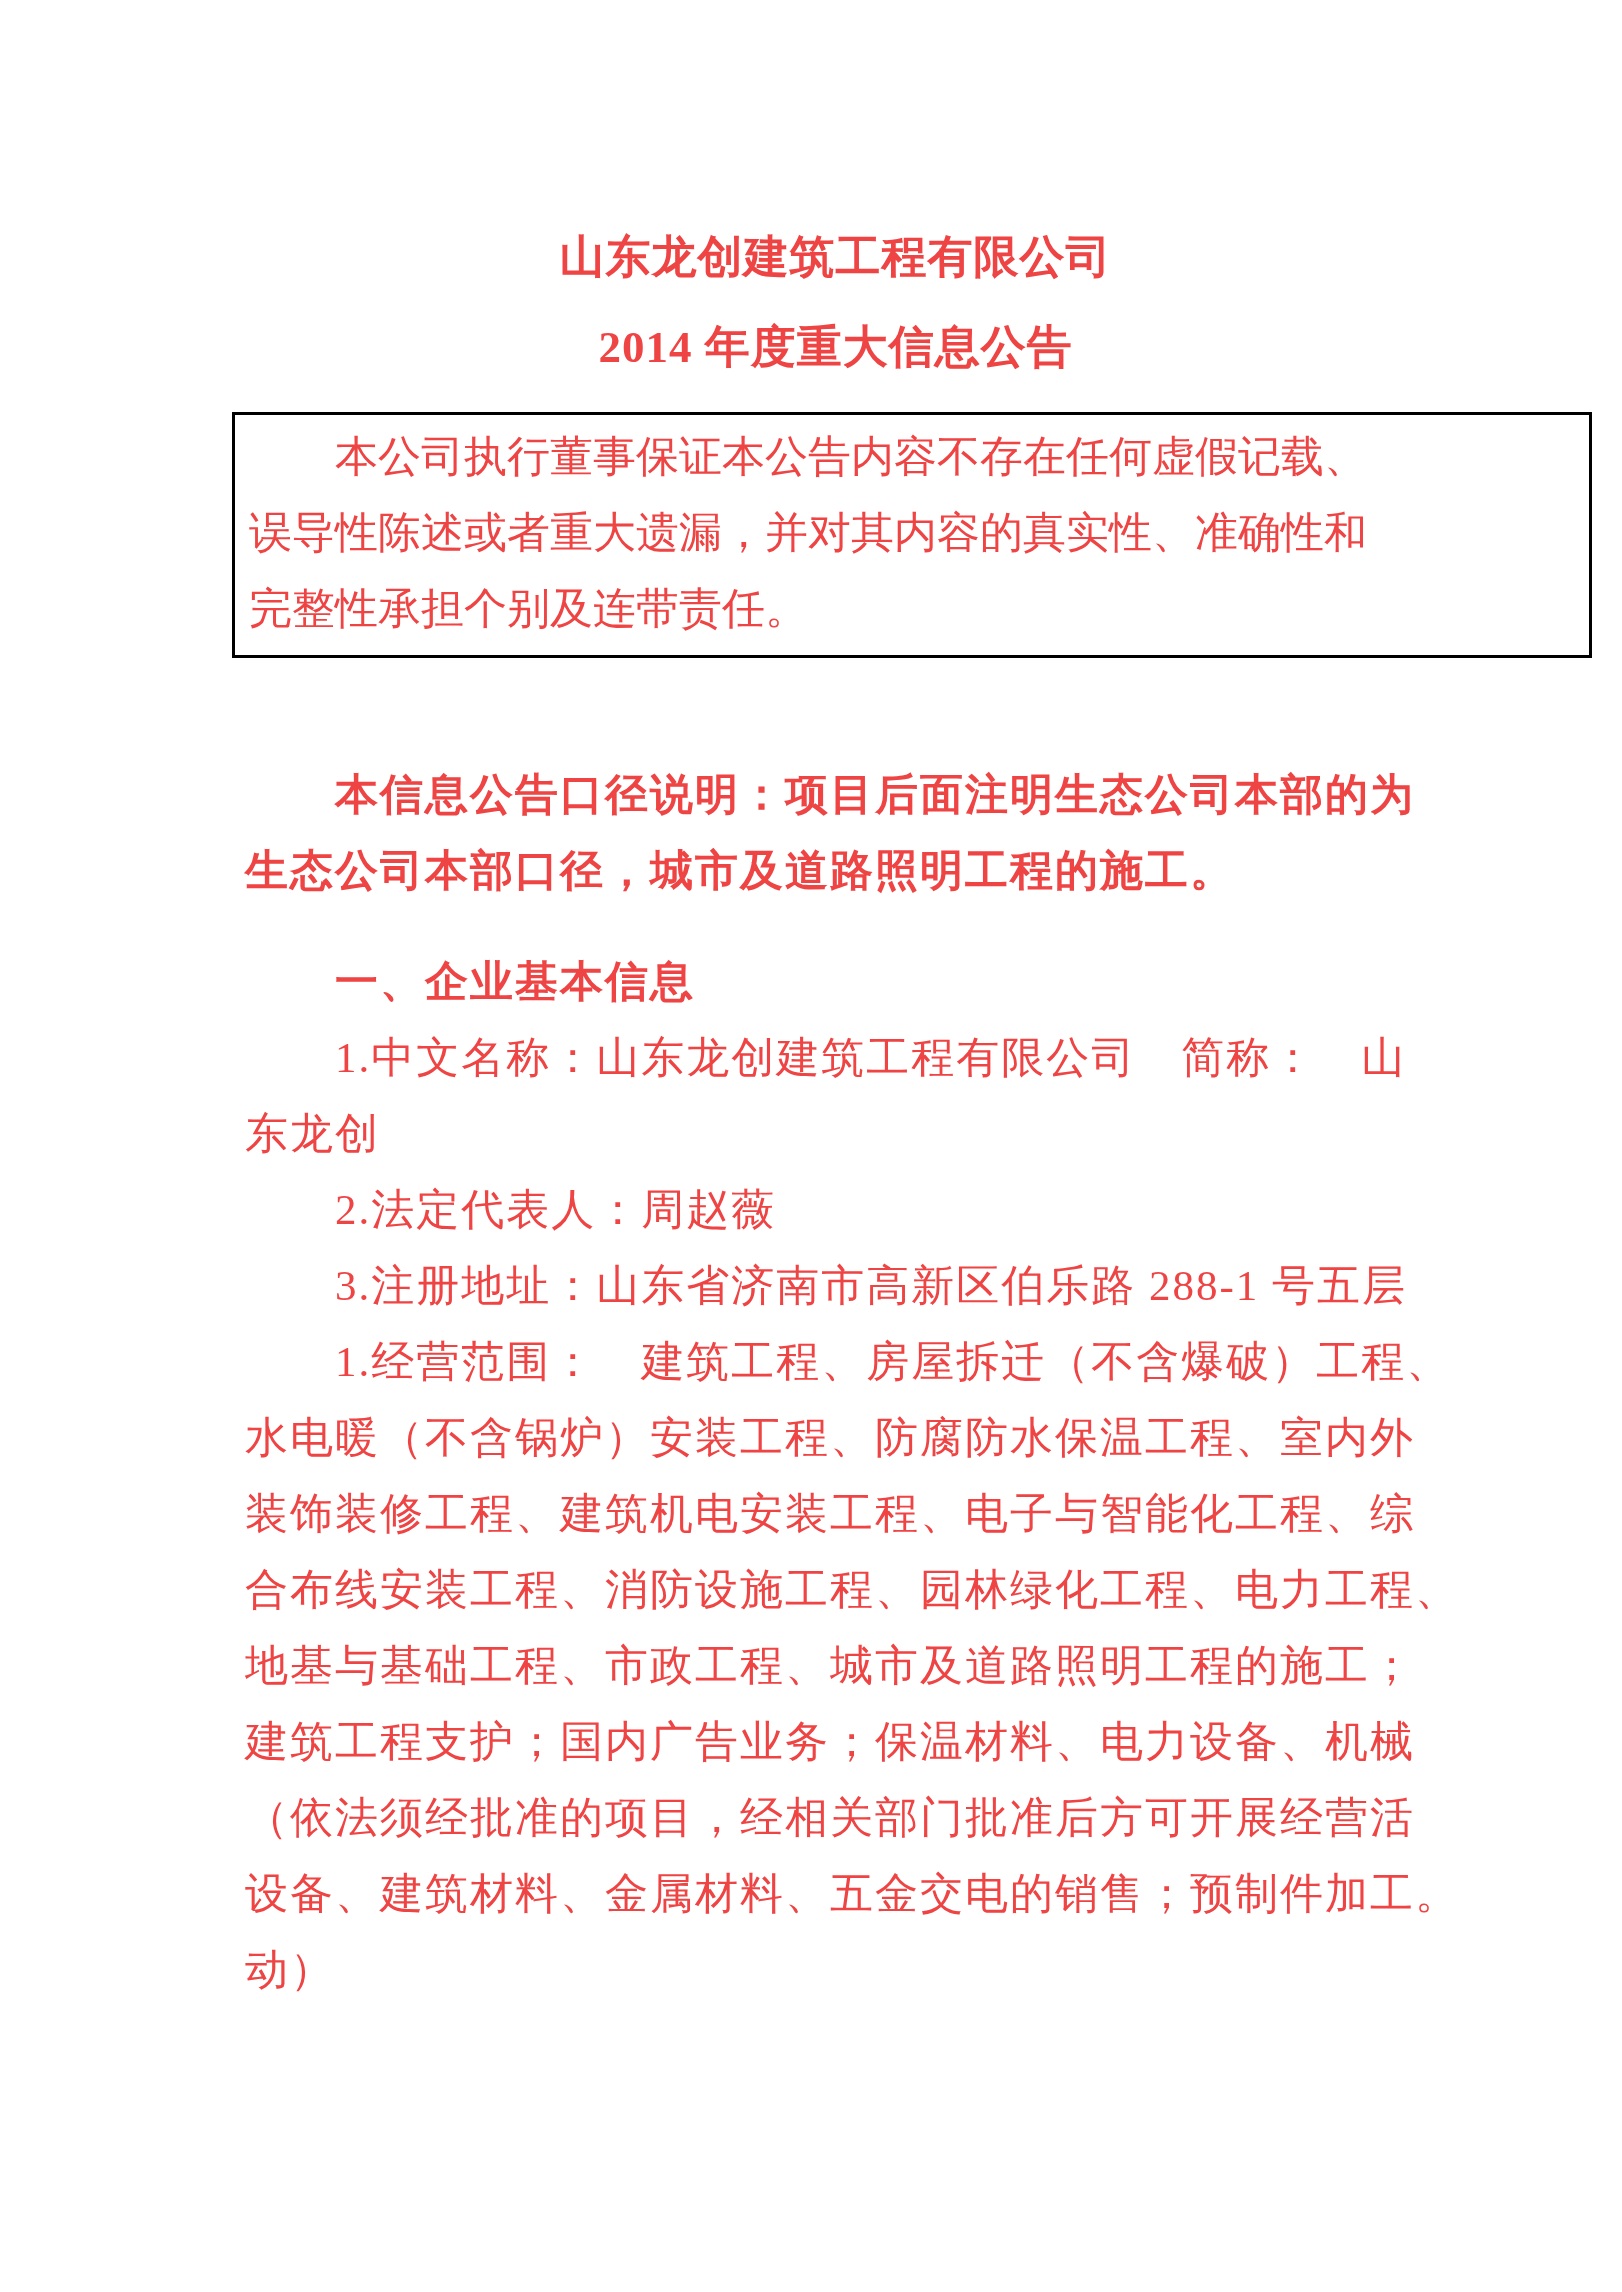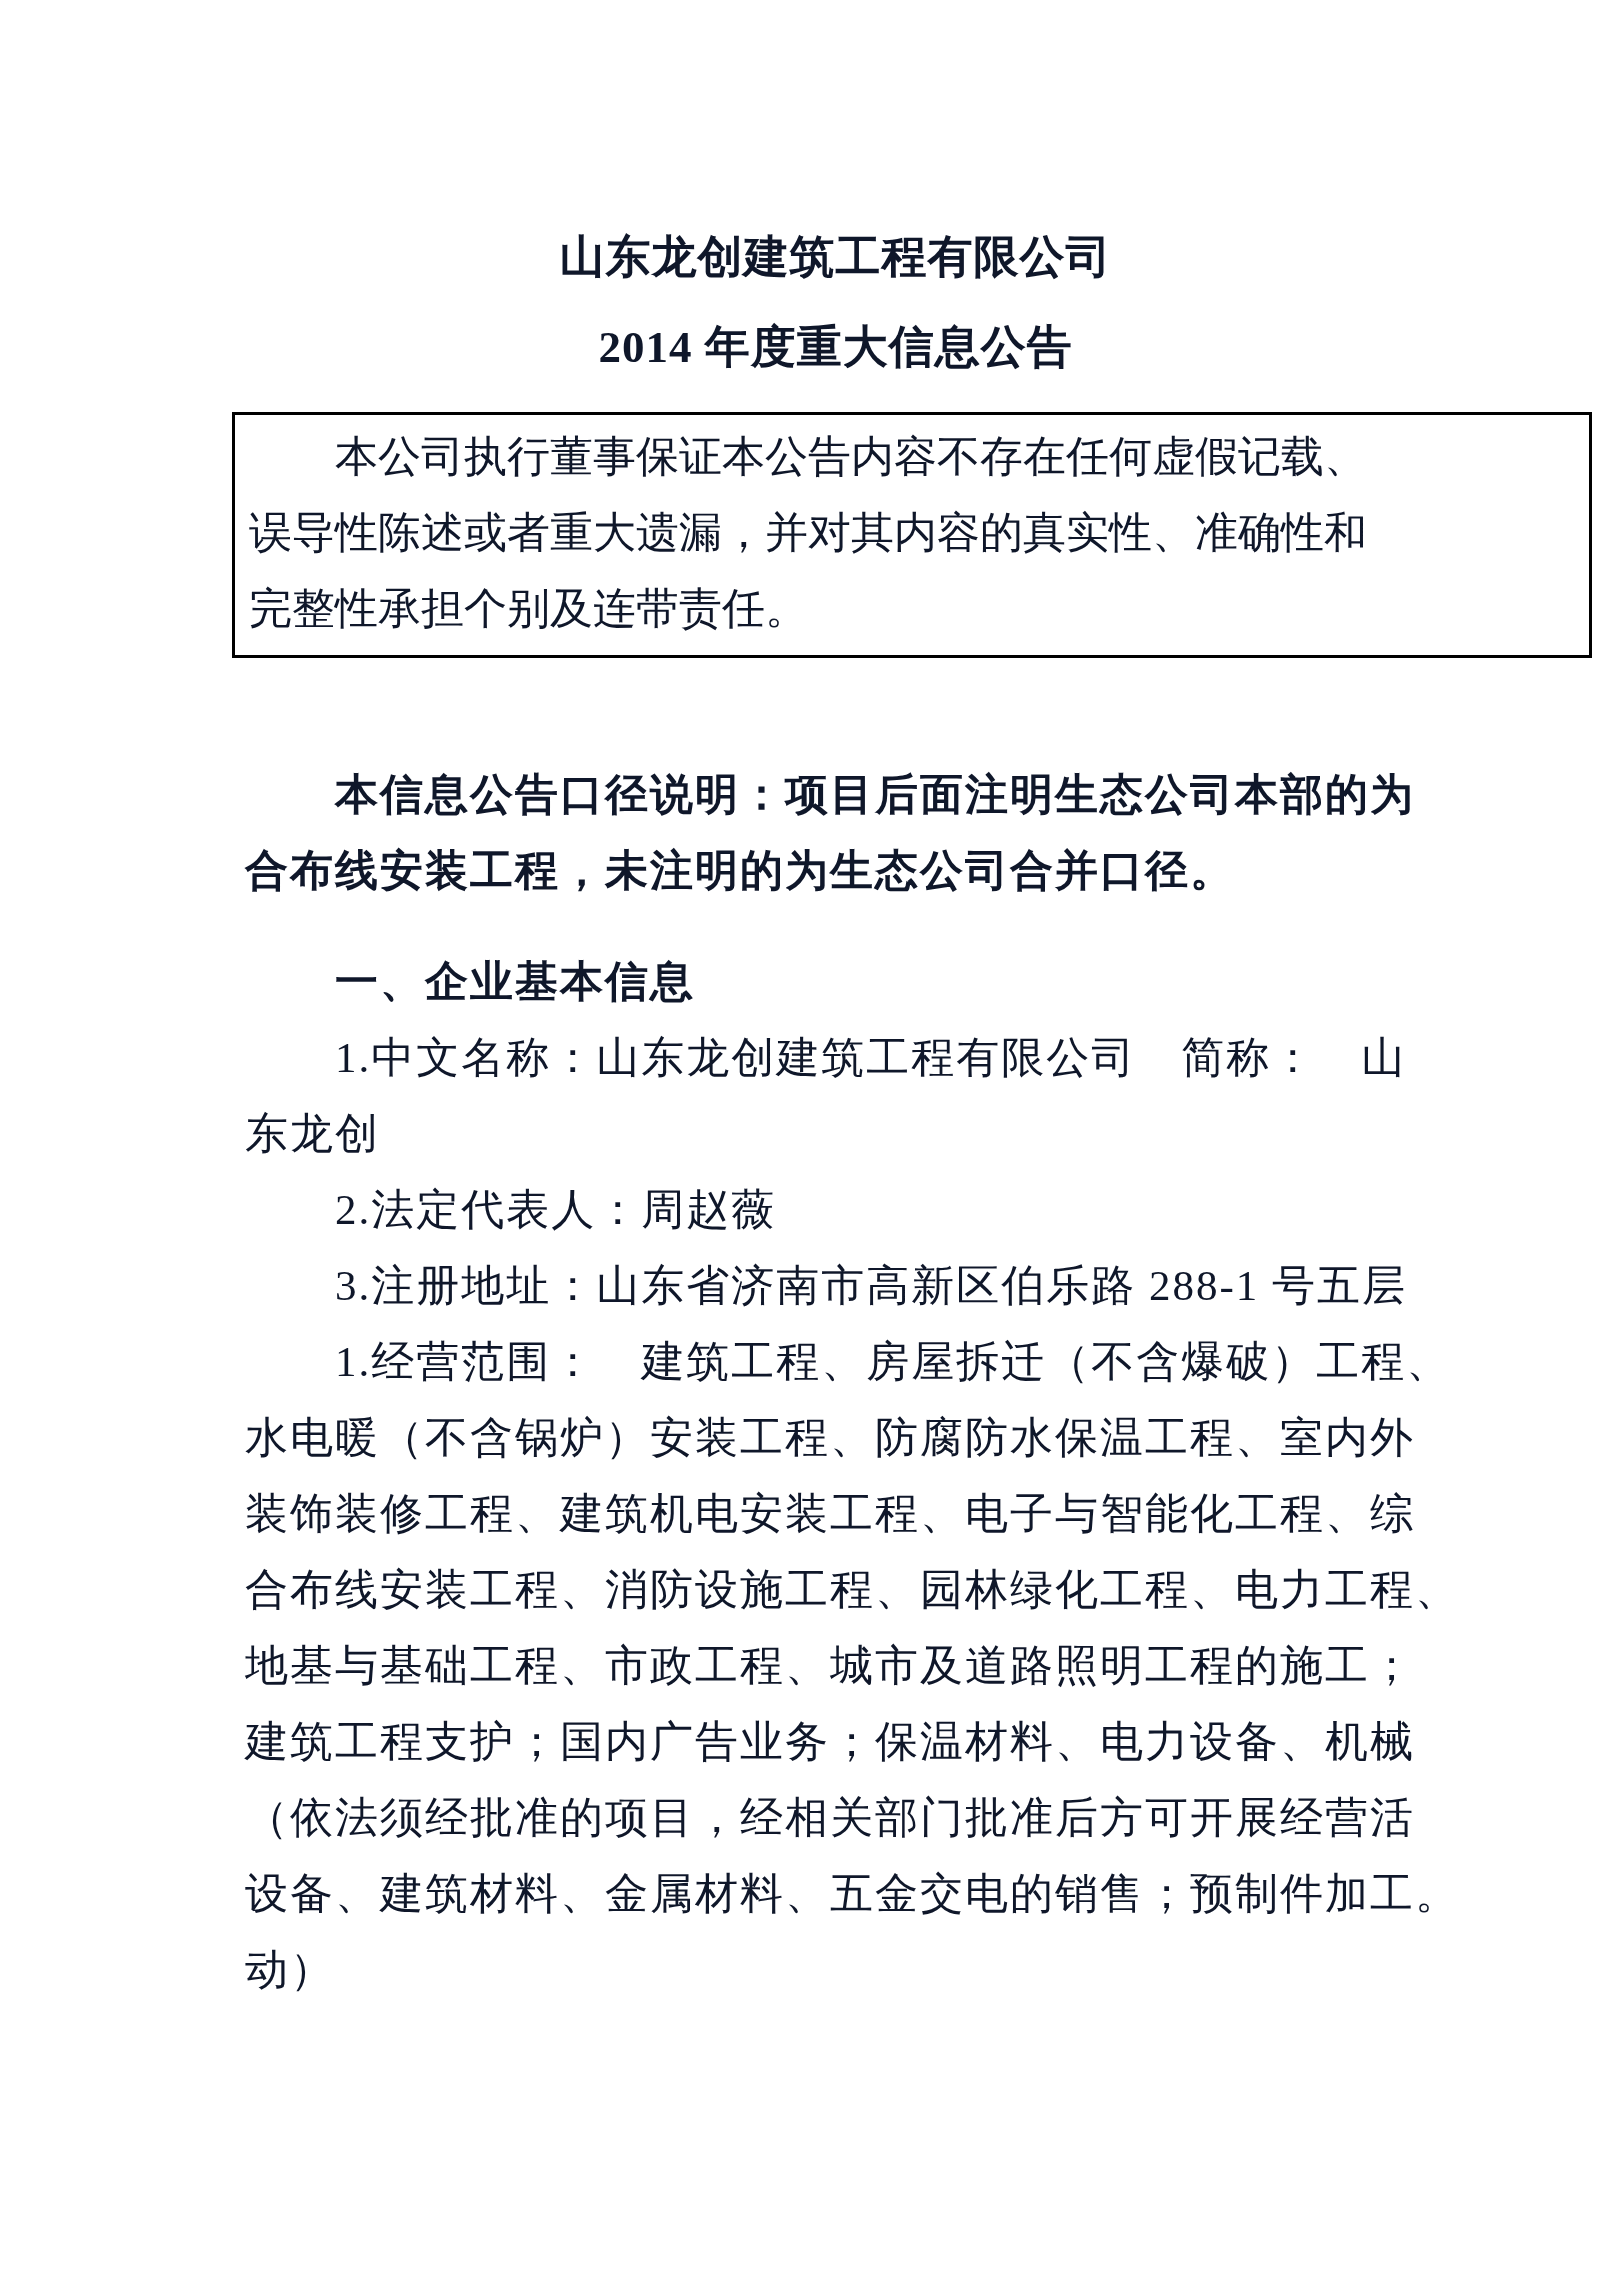--- a/index.html
+++ b/index.html
@@ -5,21 +5,21 @@
   html, body {
     margin: 0;
     padding: 0;
     background: #ffffff;
   }
   .page {
     position: relative;
     width: 1622px;
     height: 2293px;
     background: #ffffff;
-    color: #0f172a;
+    color: #ef4444;
     font-family: "Liberation Serif", "DejaVu Serif", serif;
     overflow: hidden;
   }
   .doc {
     position: absolute;
     left: 245px;
     top: 228px;
     width: 1181px;
   }
   .title {
@@ -77,21 +77,21 @@
     <div class="title title2">2014 年度重大信息公告</div>
 
     <div class="notice-box">
       <div class="line ind">本公司执行董事保证本公告内容不存在任何虚假记载、</div>
       <div class="line">误导性陈述或者重大遗漏，并对其内容的真实性、准确性和</div>
       <div class="line">完整性承担个别及连带责任。</div>
     </div>
 
     <div class="caliber">
       <div class="line ind bold">本信息公告口径说明：项目后面注明生态公司本部的为</div>
-      <div class="line bold">合布线安装工程，未注明的为生态公司合并口径。</div>
+      <div class="line bold">生态公司本部口径，城市及道路照明工程的施工。</div>
     </div>
 
     <div class="line ind bold heading">一、企业基本信息</div>
 
     <div>
       <div class="line ind">1.中文名称：山东龙创建筑工程有限公司　简称：　山</div>
       <div class="line">东龙创</div>
     </div>
 
     <div class="line ind">2.法定代表人：周赵薇</div>

